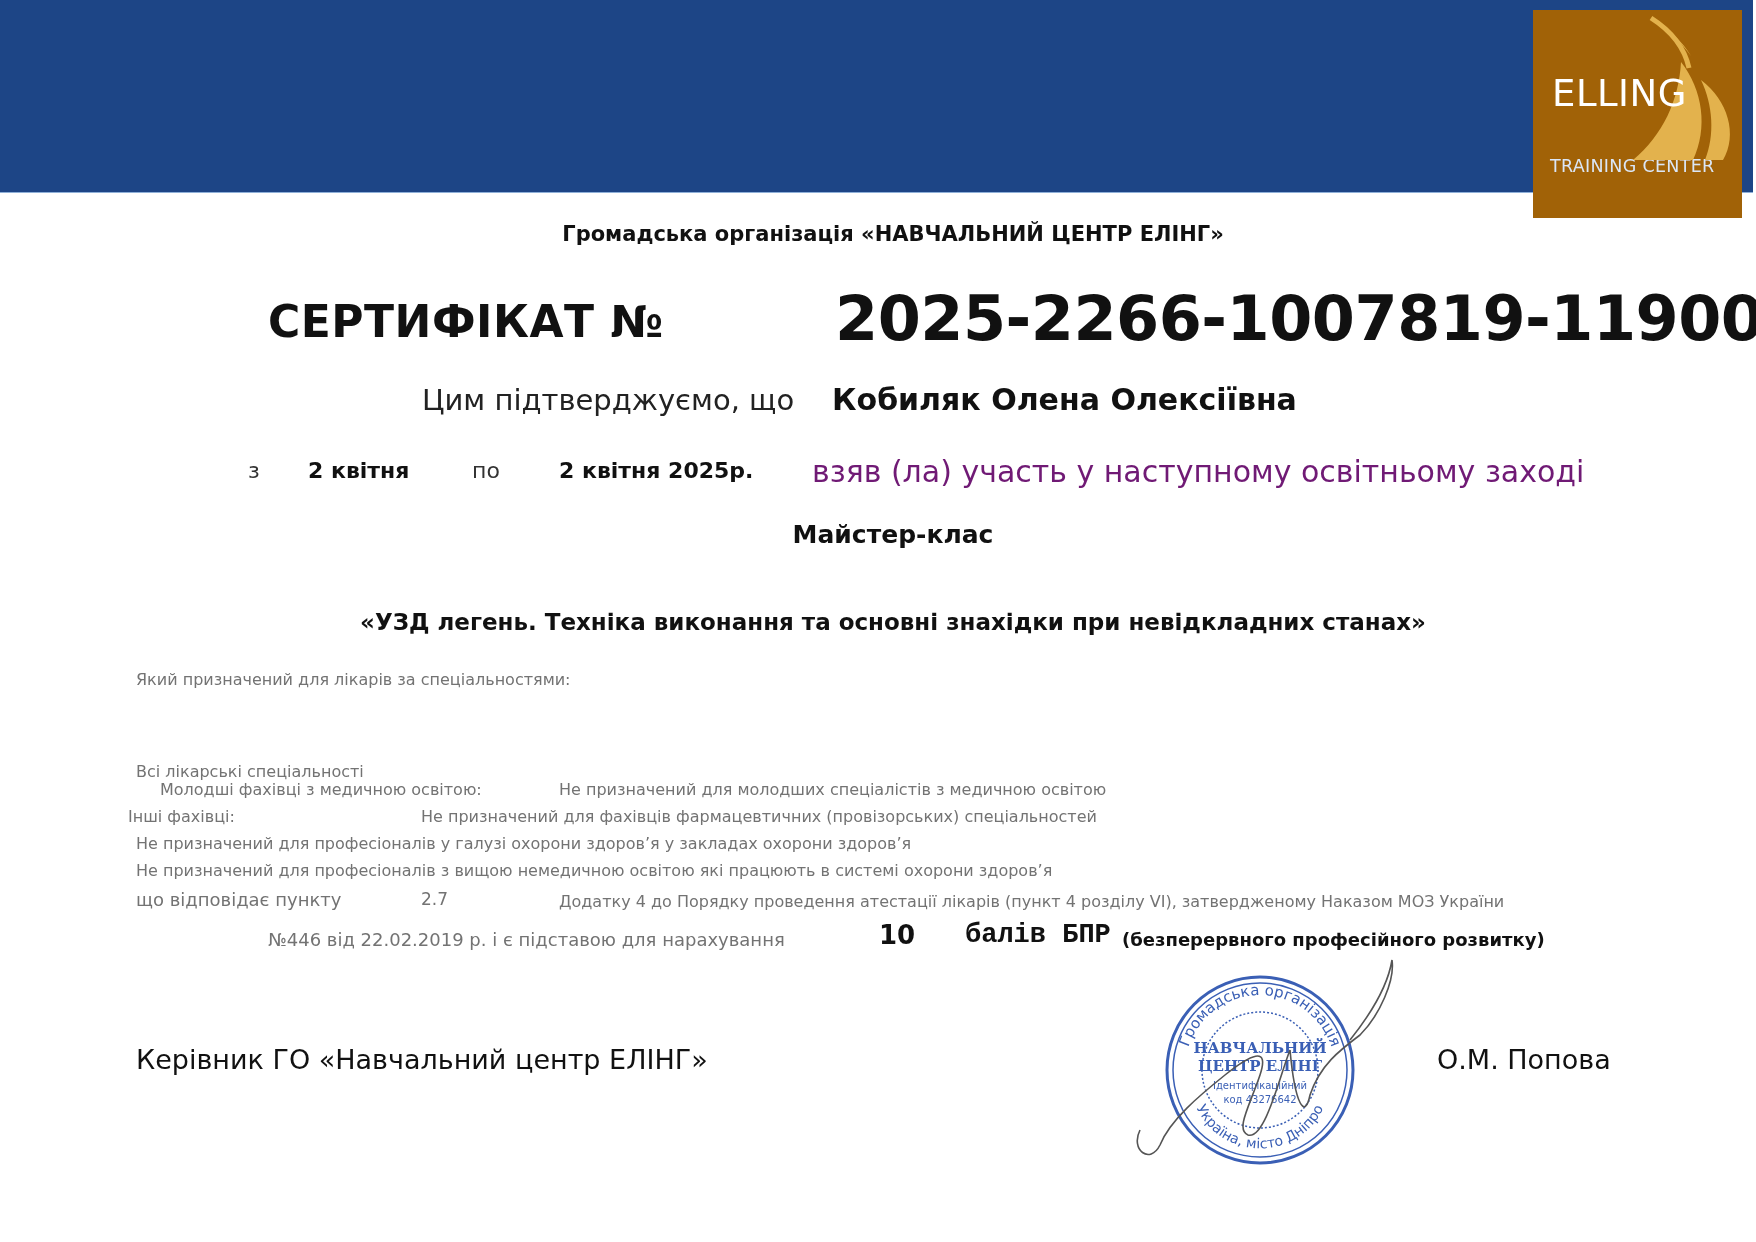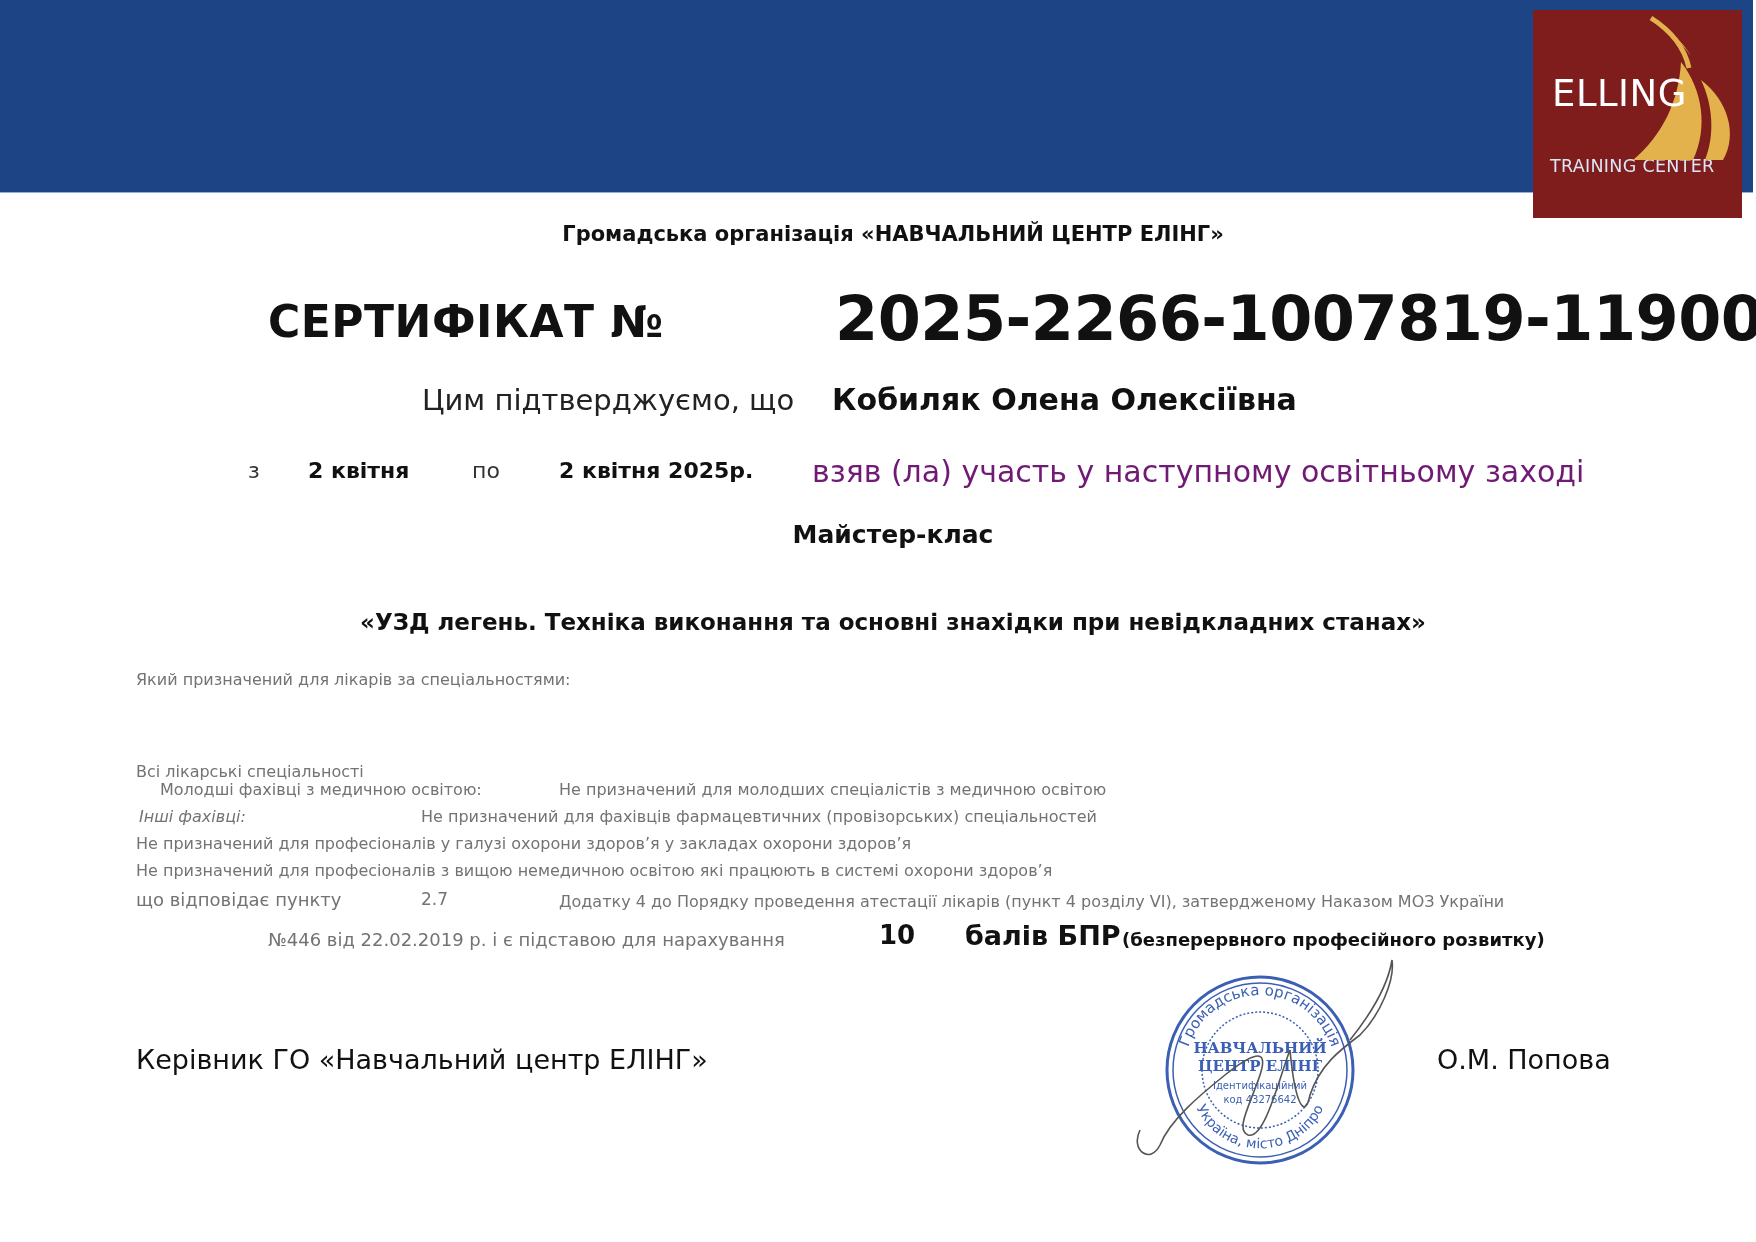--- a/index.html
+++ b/index.html
@@ -6,21 +6,21 @@
   body {
     width: 1756px; height: 1242px; background: #ffffff; position: relative; overflow: hidden;
     font-family: "DejaVu Sans", "Liberation Sans", sans-serif; color: #111;
   }
   .abs { position: absolute; white-space: nowrap; }
   .header-band {
     position: absolute; left: 0; top: 0; width: 1753px; height: 192px; background: #1d4586;
     border-bottom: 1px solid #8fb0d8;
   }
   .logo-box {
-    position: absolute; left: 1533px; top: 10px; width: 209px; height: 208px; background: #7f1d1d;
+    position: absolute; left: 1533px; top: 10px; width: 209px; height: 208px; background: #a16207;
   }
   .logo-word {
     position: absolute; left: 19px; top: 62px; font-family: "DejaVu Sans", sans-serif;
     font-size: 37px; color: #ffffff; letter-spacing: 0.5px; font-weight: normal; z-index: 2;
   }
   .logo-sub {
     position: absolute; left: 17px; top: 146px; font-size: 17.5px; color: #dbe6f6; letter-spacing: 0.3px;
   }
   .logo-sails { position: absolute; left: 0; top: 0; z-index: 1; }
 
@@ -39,30 +39,30 @@
   .participation { left: 812px; top: 454px; font-size: 30px; color: #701a75; }
 
   .event-type { left: 0; width: 1786px; top: 520px; text-align: center; font-weight: bold; font-size: 25px; }
   .event-title { left: 0; width: 1786px; top: 609px; text-align: center; font-weight: bold; font-size: 23px; }
 
   .small { font-size: 16px; color: #737373; }
   .l1 { left: 136px; top: 670px; }
   .l2 { left: 136px; top: 762px; }
   .l3a { left: 136px; top: 780px; margin-left: 24px; }
   .l3b { left: 559px; top: 780px; }
-  .l4a { left: 139px; top: 807px; font-style: italic; }
+  .l4a { left: 128px; top: 807px; }
   .l4b { left: 421px; top: 807px; }
   .l5 { left: 136px; top: 834px; text-align: right; }
   .l6 { left: 136px; top: 861px; }
   .l7a { left: 136px; top: 889px; font-size: 18px; }
   .l7b { left: 421px; top: 889px; font-size: 17px; }
   .l7c { left: 559px; top: 892px; font-size: 16px; }
   .l8a { left: 268px; top: 929px; font-size: 18px; text-align: center; }
   .points { left: 879px; top: 920px; font-size: 26px; font-weight: bold; }
-  .points-unit { left: 965px; top: 920px; font-size: 27px; font-weight: bold; }
+  .points-unit { left: 965px; top: 920px; font-size: 27px; font-weight: bold; font-family: Liberation Mono, monospace; }
   .points-note { left: 1122px; top: 929px; font-size: 18px; font-weight: bold; }
 
   .signer-role { left: 136px; top: 1044px; font-size: 27px; color: #111; }
   .signer-name { left: 1437px; top: 1044px; font-size: 27px; color: #111; }
   .stamp { position: absolute; left: 1130px; top: 955px; }
 </style>
 </head>
 <body>
 
 <div class="header-band"></div>

